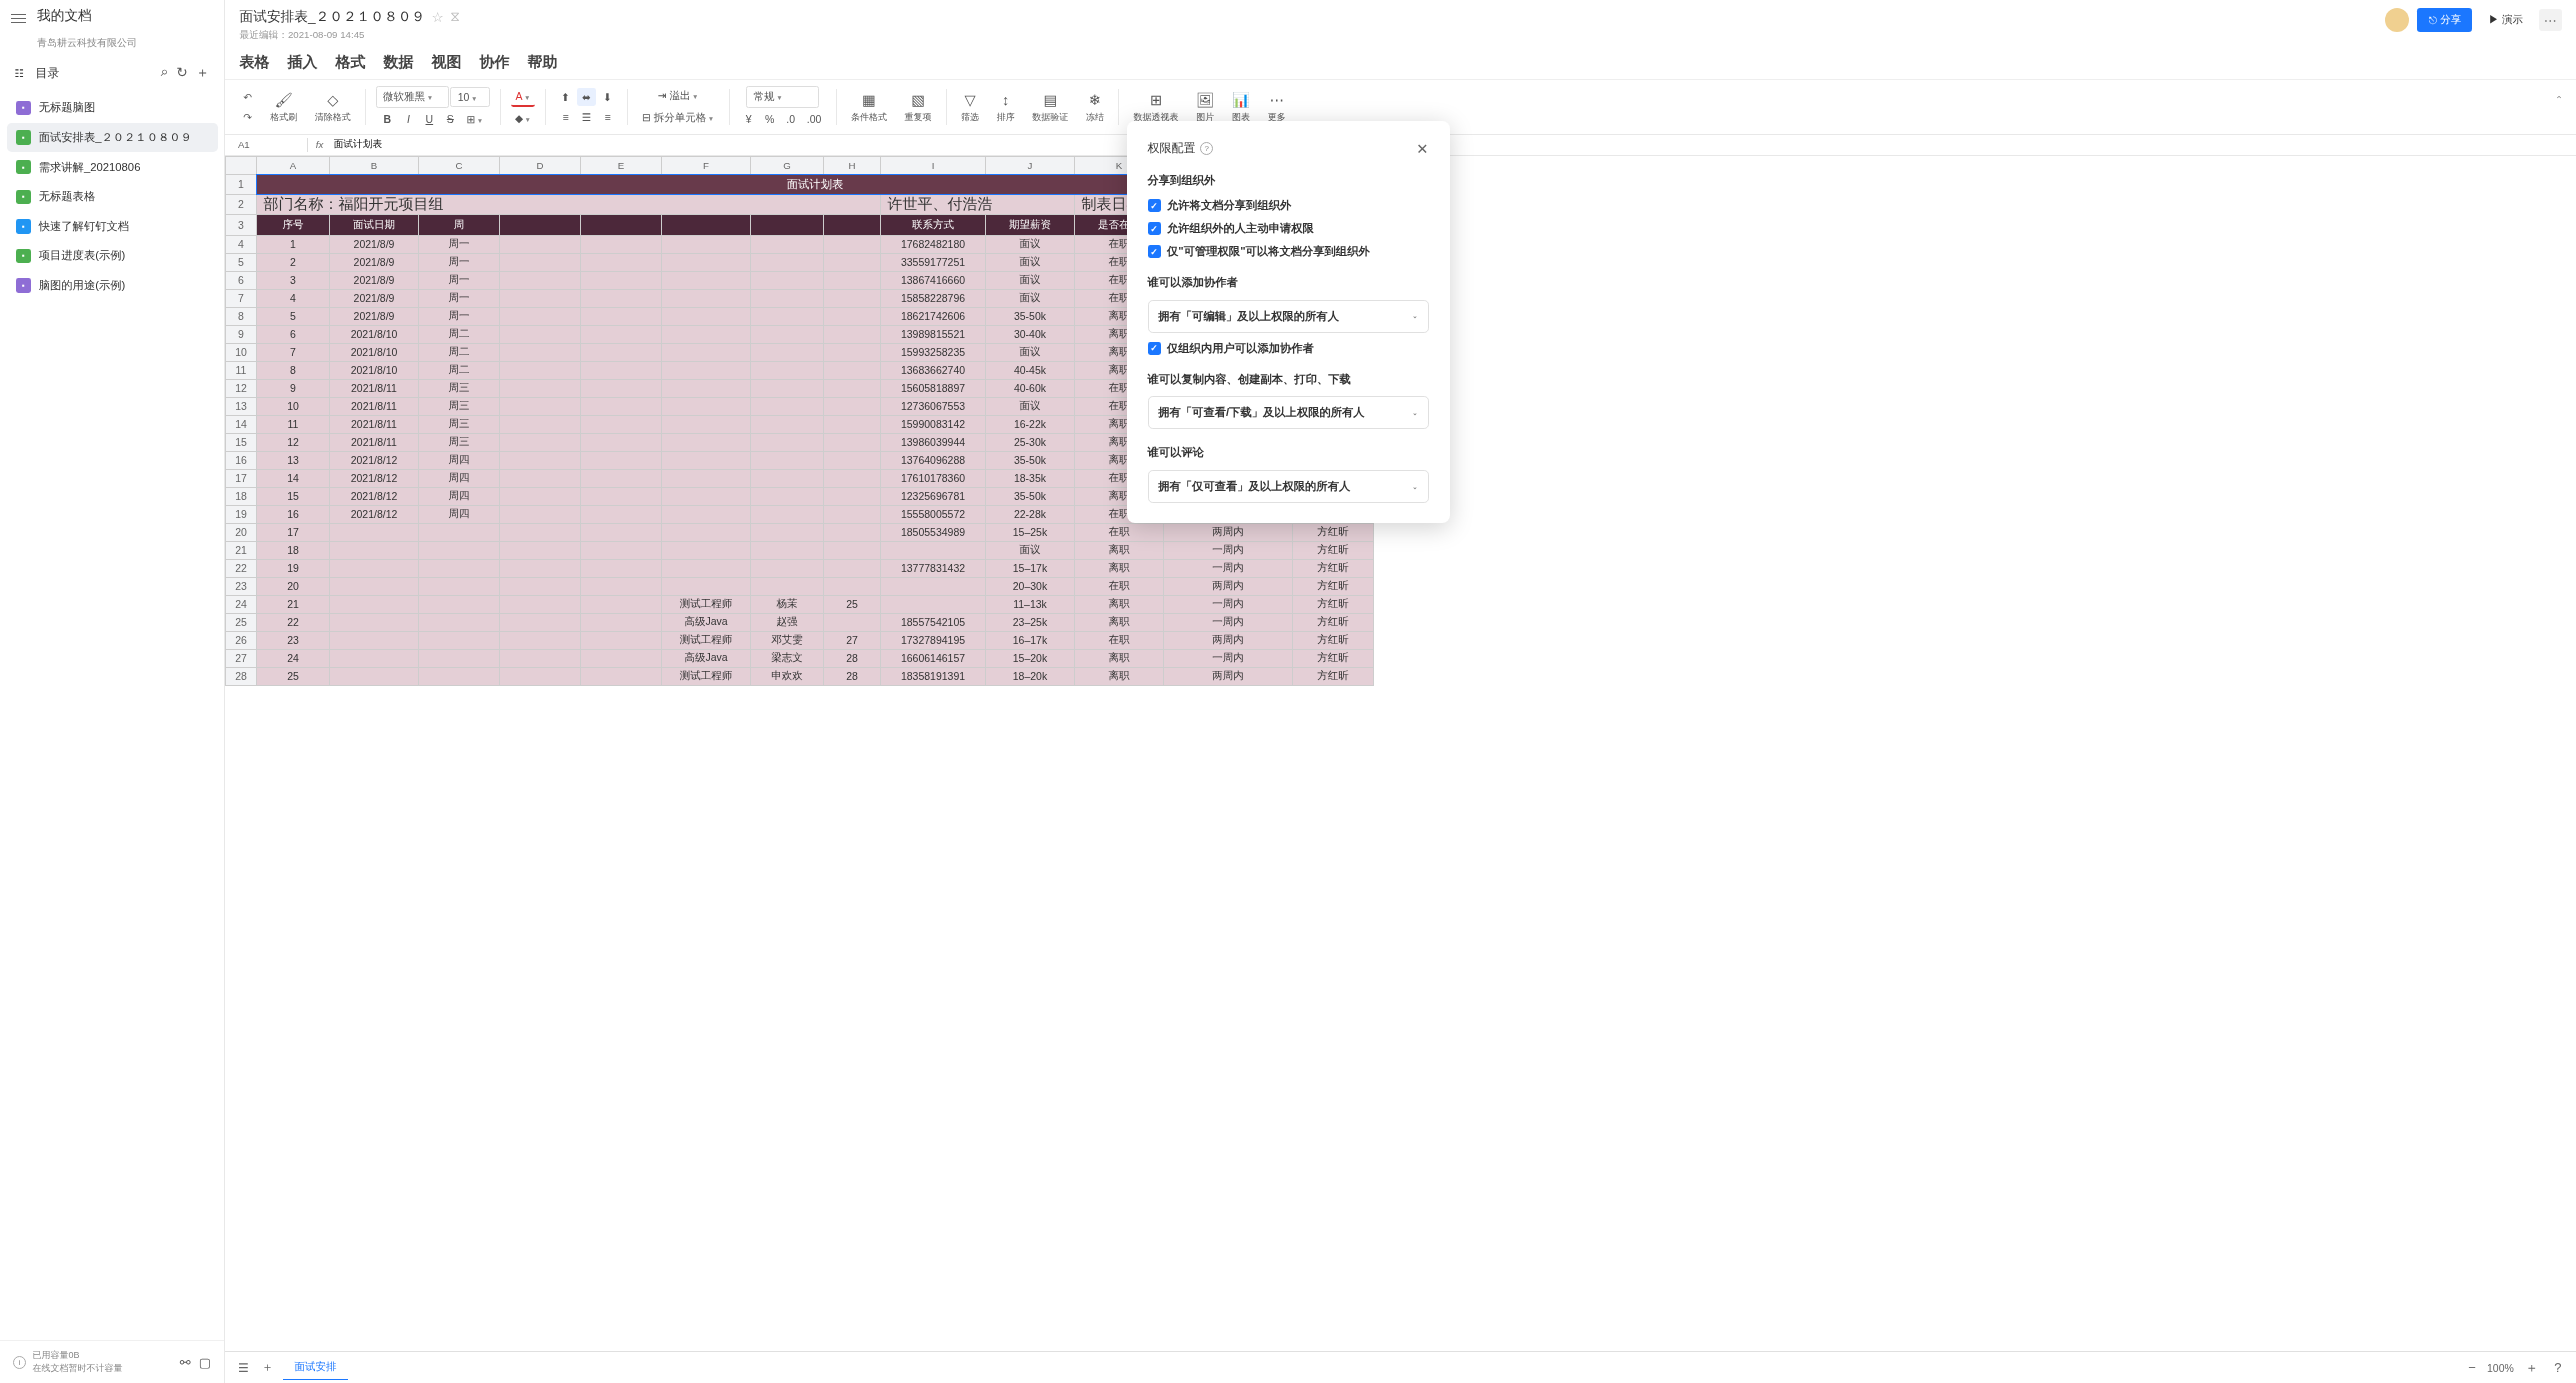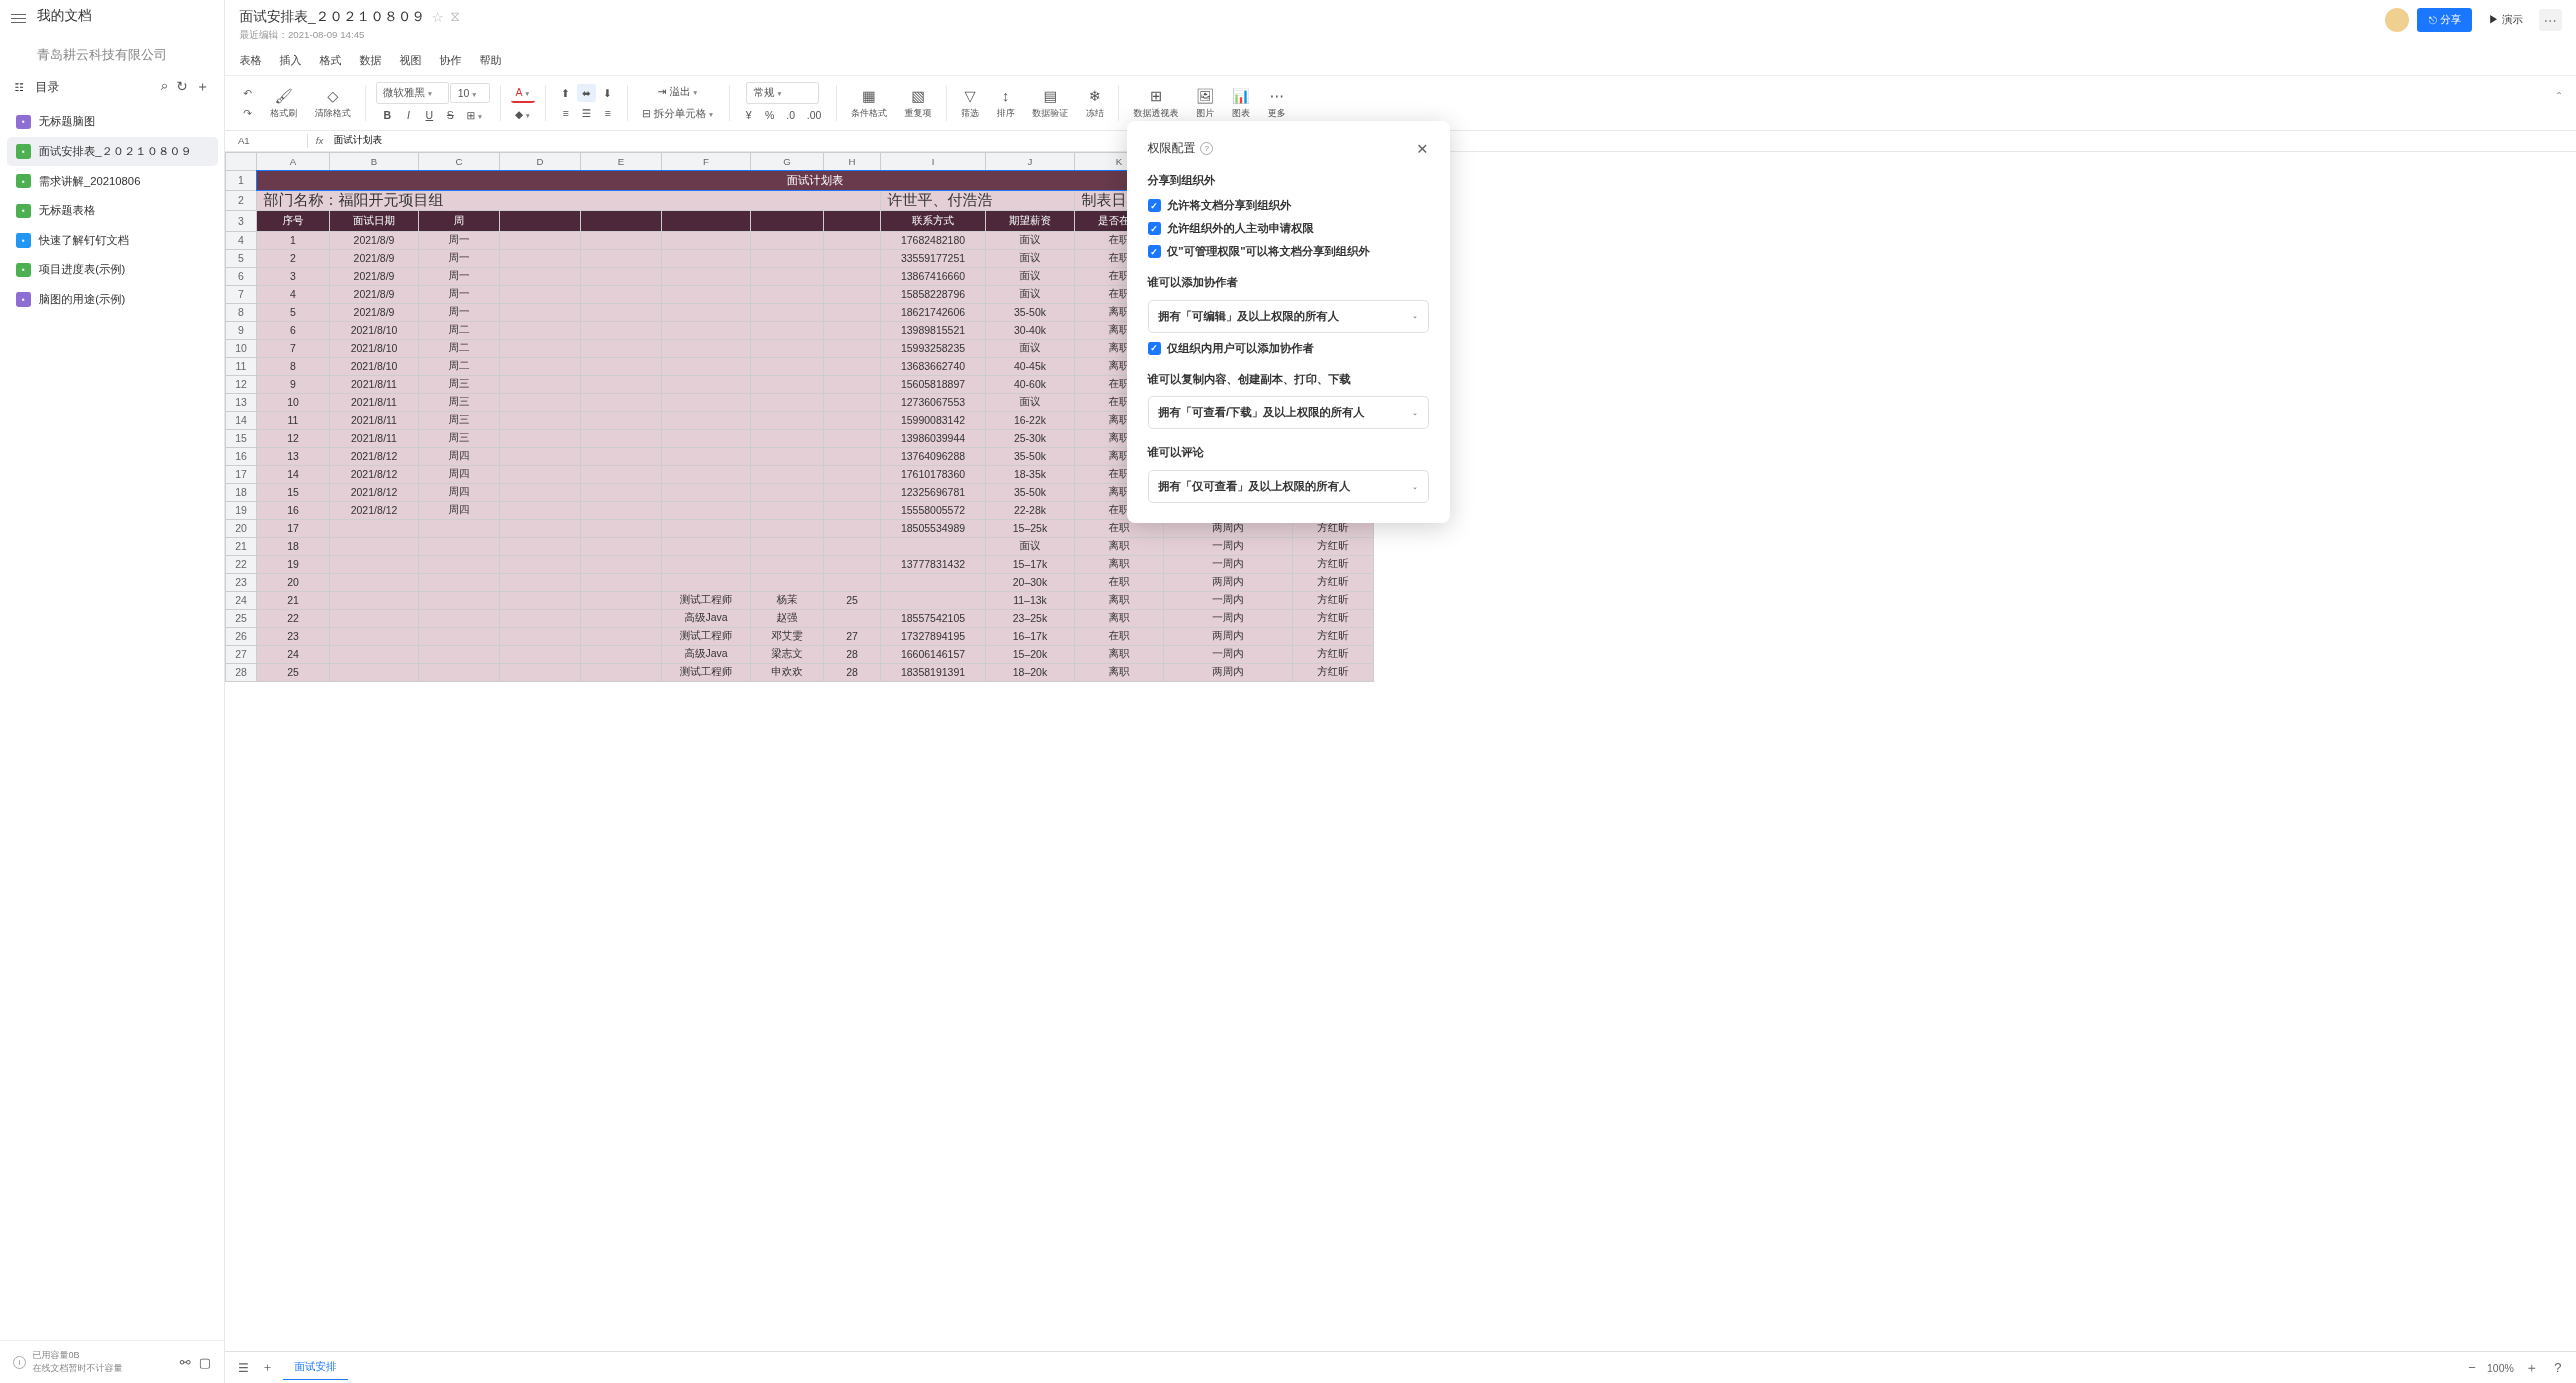--- a/index.html
+++ b/index.html
@@ -6,21 +6,21 @@
 body { background: #fff; height: 100vh; overflow: hidden; font-size: 10.5px; color: #333; }
 
 .app { display: flex; height: 100vh; }
 
 
 .sidebar { width: 225px; border-right: 0.8px solid #e8e8e8; display: flex; flex-direction: column; }
 .sidebar-header { padding: 6.5px 13px 6.5px 37px; position: relative; }
 .hamburger { position: absolute; left: 11.3px; top: 11.3px; width: 16px; height: 13px; cursor: pointer; }
 .hamburger span { display: block; height: 1.6px; background: #666; margin: 2.4px 0; width: 14.5px; }
 .sidebar-title { font-size: 13.7px; font-weight: 500; color: #333; }
-.sidebar-subtitle { font-size: 13px; color: #888; margin-top: 21px; font-family: Liberation Serif, serif; }
+.sidebar-subtitle { font-size: 10px; color: #888; margin-top: 11px; font-family: Liberation Serif, serif; }
 .section-header { display: flex; align-items: center; padding: 8px 14.5px; gap: 6.5px; }
 .section-icon { width: 14.5px; height: 14.5px; display: flex; align-items: center; }
 .section-label { font-size: 12px; font-weight: 400; flex: 1; }
 .section-actions { display: flex; gap: 8px; }
 .section-actions span { cursor: pointer; color: #555; font-size: 13.7px; }
 .doc-list { flex: 1; overflow-y: auto; padding: 3.2px 6.5px; }
 .doc-item { display: flex; align-items: center; gap: 8px; padding: 7.3px 9.7px; border-radius: 4.8px; cursor: pointer; font-size: 11.3px; color: #333; }
 .doc-item.active { background: #eef0f3; }
 .doc-icon { width: 14.5px; height: 14.5px; border-radius: 2.4px; display: inline-flex; align-items: center; justify-content: center; font-size: 8px; color: #fff; }
 .doc-icon.purple { background: #8e6dd5; }
@@ -36,21 +36,21 @@
 .header { padding: 8px 14.5px 4.8px; display: flex; justify-content: space-between; align-items: flex-start; }
 .header-left { flex: 1; }
 .doc-title { font-size: 13.7px; font-weight: 500; color: #333; display: flex; align-items: center; gap: 6.5px; }
 .doc-meta { font-size: 9.7px; color: #999; margin-top: 3.2px; }
 .header-right { display: flex; align-items: center; gap: 8px; }
 .avatar { width: 24px; height: 24px; border-radius: 50%; background: #f0d090; }
 .share-btn { background: #1b77ff; color: #fff; border: none; padding: 4.8px 11.3px; border-radius: 3.2px; font-size: 10.5px; cursor: pointer; display: flex; align-items: center; gap: 3.2px; }
 .present-btn { background: transparent; border: none; padding: 4.8px 8px; font-size: 10.5px; cursor: pointer; color: #333; }
 .more-btn { background: #f2f2f2; border: none; width: 22.6px; height: 22.6px; border-radius: 3.2px; cursor: pointer; color: #666; font-size: 13px; }
 
-.menubar { padding: 0 14.5px; display: flex; gap: 18px; font-size: 11px; color: #444; border-bottom: 0.8px solid #eee; }
+.menubar { padding: 0 14.5px; display: flex; gap: 18px; font-size: 15px; color: #444; border-bottom: 0.8px solid #eee; font-weight: bold; }
 .menubar span { padding: 6.5px 0; cursor: pointer; }
 
 .toolbar { padding: 5.7px 13px; display: flex; align-items: center; gap: 8px; border-bottom: 0.8px solid #e8e8e8; font-size: 9.7px; color: #555; overflow: hidden; position: relative; }
 .toolbar-group { display: flex; flex-direction: column; align-items: center; gap: 1.6px; }
 .toolbar-row { display: flex; align-items: center; gap: 1.6px; }
 .tb-btn { padding: 3.2px 4.8px; cursor: pointer; border-radius: 2.4px; font-size: 10.5px; min-width: 19.4px; text-align: center; }
 .tb-select { border: 0.8px solid #ddd; padding: 3.2px 6.5px; border-radius: 2.4px; font-size: 10.5px; background: #fff; min-width: 40px; }
 .tb-select.wide { min-width: 73px; }
 .tb-sep { width: 0.8px; height: 36px; background: #e8e8e8; margin: 0 1.6px; }
 .tb-vert { display: flex; flex-direction: column; align-items: center; padding: 1.6px 4.8px; cursor: pointer; }

